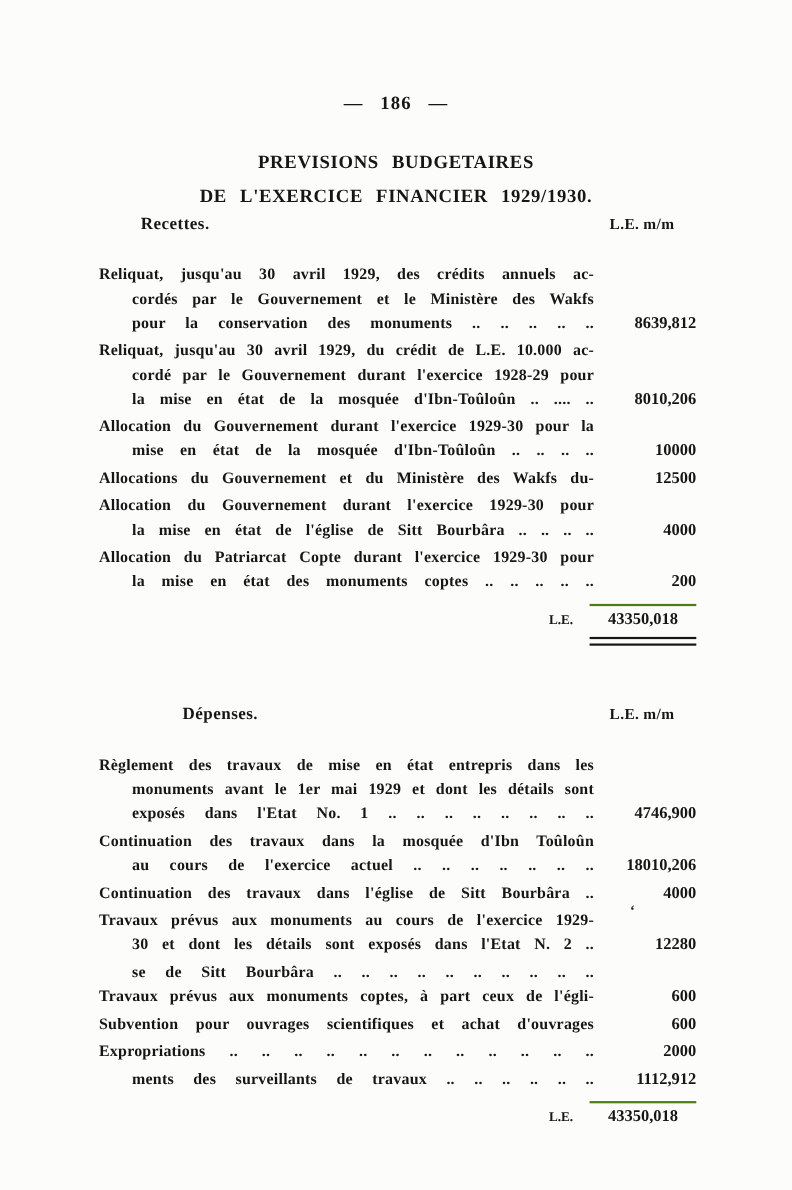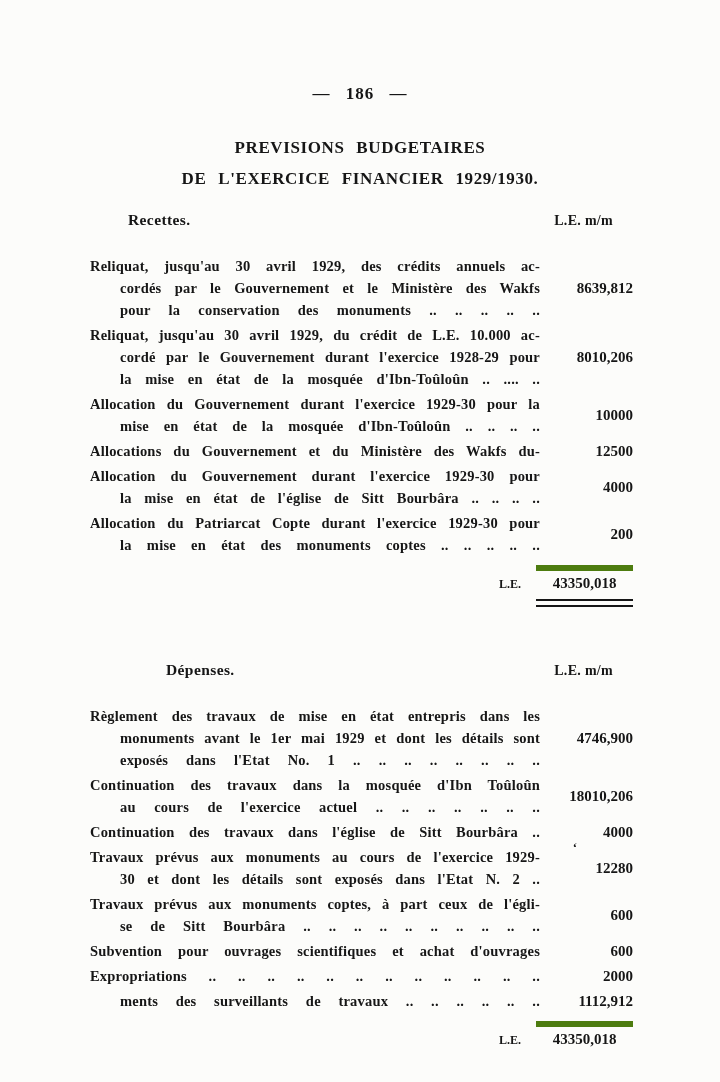--- a/index.html
+++ b/index.html
@@ -22,28 +22,28 @@
   .doc-title{
     text-align:center;
     font-size:17px;
     letter-spacing:0.6px;
     word-spacing:7px;
   }
   .doc-title.t1{margin-top:34px;}
   .doc-title.t2{margin-top:11px;}
 
   .sections{margin-left:90px;width:543px;}
-  .section.first{margin-top:22px;}
+  .section.first{margin-top:6px;}
   .section.second{margin-top:54px;}
   .section-header{display:flex;justify-content:space-between;align-items:baseline;}
   .section-heading{font-size:15.5px;letter-spacing:0.4px;}
   .currency-header{font-size:14px;padding-right:20px;letter-spacing:0.3px;}
 
   .items{margin-top:26px;}
-  .item-row{display:flex;align-items:center;margin-bottom:3px;}
+  .item-row{display:flex;align-items:flex-end;margin-bottom:3px;}
   .desc{flex:1;min-width:0;}
   .line{
     font-size:14.5px;
     line-height:22px;
     text-align:justify;
     text-align-last:justify;
     letter-spacing:0.2px;
   }
   .line.cont{padding-left:30px;}
   .amount{
@@ -59,21 +59,21 @@
     right:56px;bottom:-16px;
     font-size:13px;
   }
 
   .total-row{display:flex;justify-content:flex-end;align-items:baseline;margin-top:9px;}
   .total-label{font-size:12px;margin-right:15px;}
   .total-box{width:97px;}
   .total-amount{
     text-align:center;
     font-size:15px;
-    border-top:6px solid #4d7c0f;
+    border-top:2px solid #4d7c0f;
     padding-top:3px;
     line-height:19px;
   }
   .double-rule{
     height:4px;
     border-top:2px solid #161616;
     border-bottom:2px solid #161616;
     margin-top:6px;
   }
 </style>
@@ -172,22 +172,22 @@
           </div>
           <div class="item-row">
             <div class="desc">
               <div class="line">Travaux prévus aux monuments au cours de l'exercice 1929-</div>
               <div class="line cont">30 et dont les détails sont exposés dans l'Etat N. 2 ..</div>
             </div>
             <div class="amount">12280</div>
           </div>
           <div class="item-row">
             <div class="desc">
+              <div class="line cont">se de Sitt Bourbâra .. .. .. .. .. .. .. .. .. ..</div>
               <div class="line">Travaux prévus aux monuments coptes, à part ceux de l'égli-</div>
-              <div class="line cont">se de Sitt Bourbâra .. .. .. .. .. .. .. .. .. ..</div>
             </div>
             <div class="amount">600</div>
           </div>
           <div class="item-row">
             <div class="desc">
               <div class="line">Subvention pour ouvrages scientifiques et achat d'ouvrages</div>
             </div>
             <div class="amount">600</div>
           </div>
           <div class="item-row">

